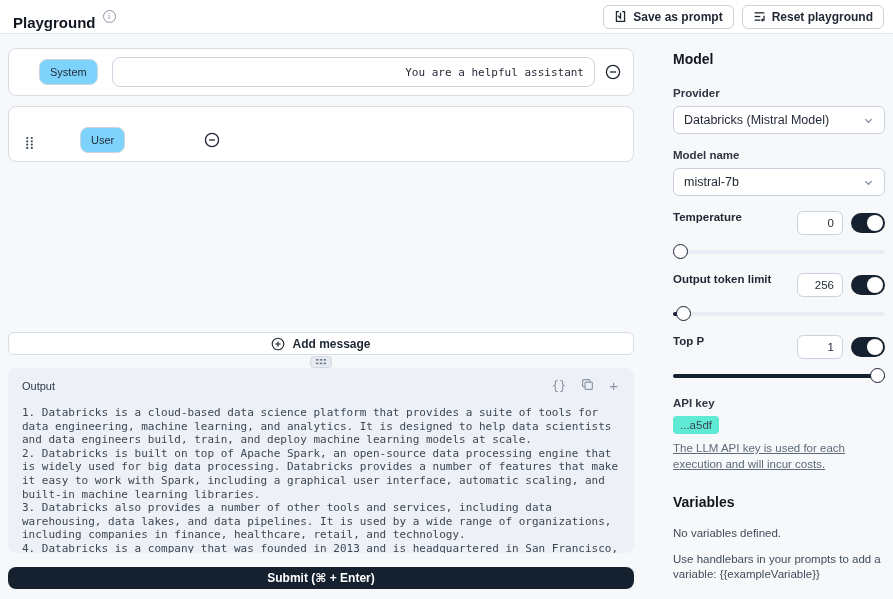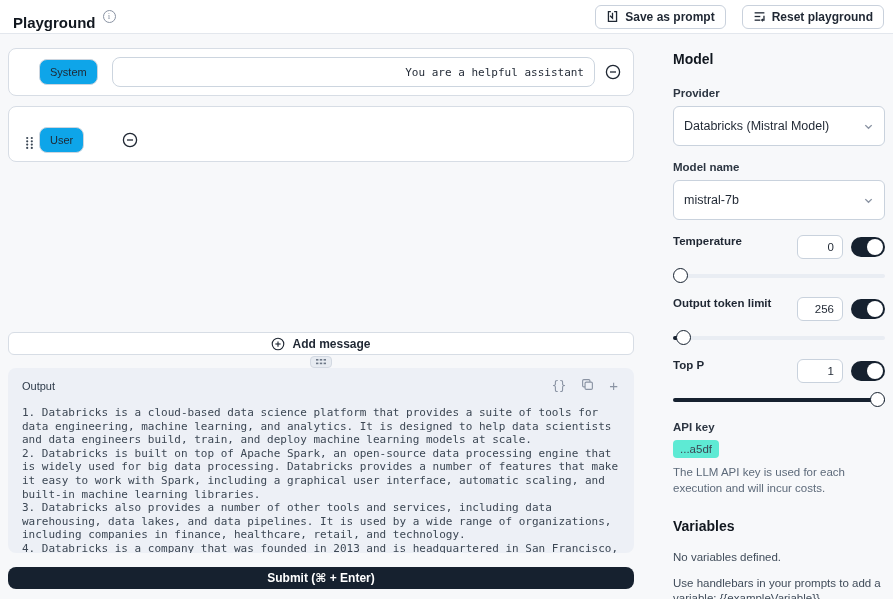--- a/index.html
+++ b/index.html
@@ -8,21 +8,21 @@
 
   
   .header {
     height:34px; background:#ffffff; border-bottom:1px solid #e3e7ed;
     display:flex; align-items:center; justify-content:space-between; padding:0 9px 0 13px;
   }
   .header-left { display:flex; align-items:center; gap:7px; }
   .page-title { font-size:15px; font-weight:700; color:#11171f;margin-top:12px; }
   .info-icon { width:13px; height:13px; border:1px solid #8a93a3; border-radius:50%;
     color:#8a93a3; font-size:9px; line-height:11px; text-align:center; font-family:"Liberation Serif",serif; }
-  .header-right { display:flex; gap:16px; }
+  .header-right { display:flex; gap:8px; }
   .hbtn {
     display:flex; align-items:center; gap:6px; height:24px; padding:0 10px;
     background:#fff; border:1px solid #c9d1dc; border-radius:6px;
     font-size:12px; font-weight:600; color:#1f2733; cursor:pointer;
     font-family:"Liberation Sans", sans-serif;
   }
   .hbtn svg { display:block; }
 
   
   .content { display:flex; height:565px; padding:14px 8px 10px 8px; }
@@ -31,21 +31,21 @@
 
   
   .msg-card {
     background:#fff; border:1px solid #d7dde5; border-radius:8px;
     display:flex; align-items:center; padding:8px;
   }
   .msg-card + .msg-card { margin-top:10px; }
   .grip-slot { width:16px; display:flex; justify-content:center; margin:0 2px 0 4px; align-self:center; }
   .role-wrap { width:64px; margin-right:9px; }
   .role-chip {
-    display:inline-block; padding:6px 10px; background:#0ea5e9; border:1px solid #ccd5df;
+    display:inline-block; padding:6px 10px; background:#7dd3fc; border:1px solid #ccd5df;
     border-radius:8px; font-size:11px; color:#1f2733; cursor:pointer; white-space:nowrap;
   }
   .msg-input, .msg-textarea {
     flex:1; border:1px solid #ccd5df; border-radius:8px; background:#fff;
     font-family:"DejaVu Sans Mono", monospace; font-size:11px; color:#1f2733;
     padding:8px 10px; outline:none; resize:none;
   }
   .msg-input { height:30px;text-align:right; }
   .msg-textarea { height:50px; line-height:1.35; }
   .remove-btn { width:24px; display:flex; justify-content:center; align-items:center;
@@ -84,21 +84,21 @@
   .submit-btn {
     margin-top:14px; height:22px; width:100%; background:#16212f; color:#fff;
     border:none; border-radius:8px; font-size:12px; font-weight:600; cursor:pointer;
     font-family:"Liberation Sans","DejaVu Sans", sans-serif;
   }
 
   
   .panel-title { font-size:14px; font-weight:700; color:#11171f; margin:3px 0 20px 0; }
   .field-label { display:block; font-size:11.5px; font-weight:600; color:#2d3642; margin-bottom:7px; }
   .select {
-    height:40px; background:#fff; border:1px solid #c9d2dd; border-radius:6px;
+    height:28px; background:#fff; border:1px solid #c9d2dd; border-radius:6px;
     display:flex; align-items:center; justify-content:space-between; padding:0 10px;
     font-size:12.5px; color:#1f2733; cursor:pointer; margin-bottom:15px;
   }
   .param-row { display:flex; align-items:flex-start; justify-content:space-between; margin-top:5px; }
   .param-label { font-size:11.5px; font-weight:600; color:#1f2733; }
   .param-controls { display:flex; align-items:center; gap:8px; }
   .param-input {
     width:46px; height:24px; border:1px solid #c9d2dd; border-radius:6px;
     font-size:11.5px; color:#1f2733; text-align:right; padding:0 8px; outline:none;
     font-family:"Liberation Sans", sans-serif; background:#fff;
@@ -110,21 +110,21 @@
   .slider .fill { position:absolute; top:6px; left:0; height:4px; border-radius:2px; background:#16212f; }
   .slider .thumb {
     position:absolute; top:0; width:15px; height:15px; border-radius:50%;
     background:#fff; border:1.5px solid #16212f;
   }
   .api-label { margin-top:9px; margin-bottom:6px; }
   .api-badge {
     display:inline-block; background:#5eead4; border-radius:4px; padding:3px 7px;
     font-size:11.5px; color:#3c4654;
   }
-  .help-text { font-size:11.5px; color:#5d6a7a; line-height:1.35; margin-top:7px; }
+  .help-text { font-size:11.5px; color:#5d6a7a; line-height:1.35; margin-top:7px;text-decoration:underline; }
   .vars-title { margin-top:22px; margin-bottom:16px; }
   .vars-text { font-size:11.5px; color:#404c5a; line-height:1.35; margin-bottom:10px; }
 </style>
 </head>
 <body>
 
 <div class="header">
   <div class="header-left">
     <span class="page-title">Playground</span>
     <span class="info-icon">i</span>
@@ -161,21 +161,21 @@
       </div>
       <input class="msg-input" type="text" value="You are a helpful assistant" style="">
       <button class="remove-btn">
         <svg width="16" height="16" viewBox="0 0 16 16" fill="none" stroke="#1f2733" stroke-width="1.3">
           <circle cx="8" cy="8" r="6.6"></circle>
             <path d="M5 8 H11"></path>
         </svg>
       </button>
     </div>
 
-    <div class="msg-card" style="align-items:flex-start;">
+    <div class="msg-card" style="align-items:flex-start;gap:41px;">
       <div class="grip-slot" style="padding-top:18px;">
         <svg width="9" height="14" viewBox="0 0 9 14" fill="#3a4654">
           <circle cx="2.2" cy="2" r="1.1"></circle>
             <circle cx="6.8" cy="2" r="1.1"></circle>
           <circle cx="2.2" cy="5.3" r="1.1"></circle>
             <circle cx="6.8" cy="5.3" r="1.1"></circle>
           <circle cx="2.2" cy="8.6" r="1.1"></circle>
             <circle cx="6.8" cy="8.6" r="1.1"></circle>
           <circle cx="2.2" cy="11.9" r="1.1"></circle>
             <circle cx="6.8" cy="11.9" r="1.1"></circle>

